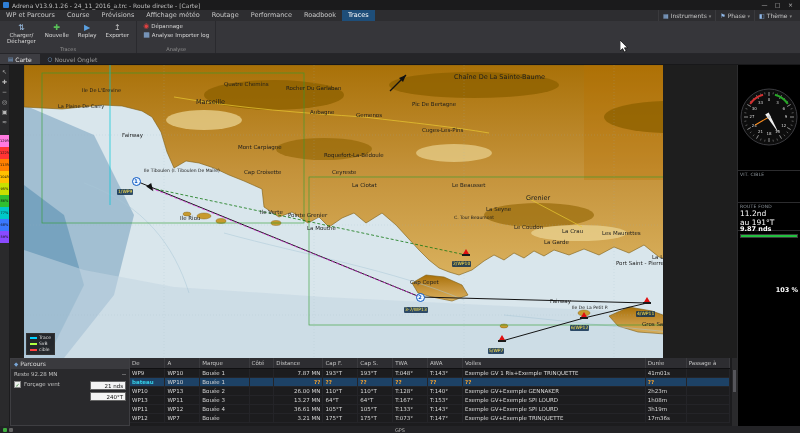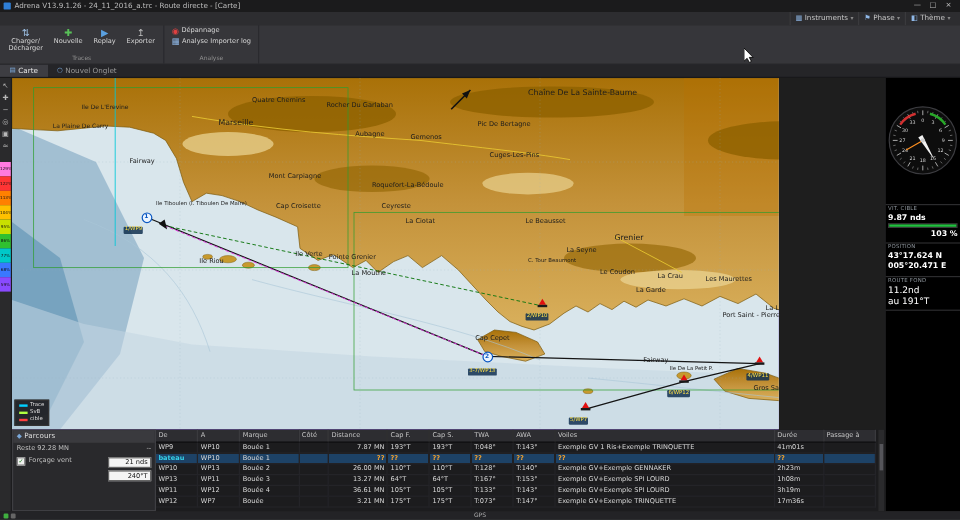--- a/index.html
+++ b/index.html
@@ -47,21 +47,21 @@
   .dtab .g{font-size:5.5px;color:#7aa7d8;}
 
   
   .lefttool{position:absolute;left:0;top:65px;width:10px;height:361px;background:#2a2a2c;
     border-right:1px solid #1c1c1e;display:flex;flex-direction:column;align-items:center;padding-top:2px;}
   .ltool-icon{width:9px;height:9px;font-size:6px;line-height:9px;color:#b8b8b8;text-align:center;margin-bottom:1px;}
   .scale{margin-top:8px;width:9px;}
   .scell{width:9px;height:12px;font-size:3.5px;color:#111;text-align:center;line-height:12px;overflow:hidden;}
 
   
-  .chart{position:absolute;left:10px;top:65px;width:639px;height:293px;background:#8b5cf6;overflow:hidden;}
+  .chart{position:absolute;left:24px;top:65px;width:639px;height:293px;background:#737373;overflow:hidden;}
   .chart svg{position:absolute;left:0;top:0;}
   .clabel{position:absolute;white-space:nowrap;color:#1c1c1c;}
   .tag{position:absolute;background:rgba(16,48,80,0.85);color:#ffe24a;font-size:4.5px;line-height:5.5px;
     padding:0 1px;white-space:nowrap;border-radius:1px;}
   .mcircle{position:absolute;width:9px;height:9px;margin:-4.5px 0 0 -4.5px;background:#eaf4ff;
     border:1.2px solid #0a57c2;border-radius:50%;color:#0a57c2;font-size:5px;font-weight:bold;
     text-align:center;line-height:6.5px;}
   .buoy{position:absolute;width:6px;height:7px;margin:-6px 0 0 -3px;}
   .buoy::before{content:'';position:absolute;left:0;top:0;border-left:3px solid transparent;
     border-right:3px solid transparent;border-bottom:5px solid #e01010;}
@@ -72,21 +72,21 @@
   .lrow{display:flex;align-items:center;gap:2px;}
   .lsw{width:7px;height:2px;display:inline-block;}
   .llab{font-size:4.5px;color:#ddd;line-height:6px;}
 
   
   .instr{position:absolute;left:737px;top:65px;width:63px;height:361px;background:#000;border-left:1px solid #2c2c2e;}
   .ibox{border-bottom:1px solid #2c2c2e;padding:1px 2px;}
   .ihead{font-size:4.5px;color:#8d949b;letter-spacing:.2px;}
   .iv-big{font-size:10px;font-weight:bold;color:#fff;line-height:11px;}
   .iv-mid{font-size:7.5px;color:#fff;line-height:9px;}
-  .iv-sm{font-size:6.5px;font-weight:bold;color:#fff;line-height:8px;}
+  .iv-sm{font-size:6.5px;font-weight:bold;color:#fff;line-height:8px;margin-top:48px;}
   .tbar{height:4px;background:#1c1c1c;border:1px solid #3a3a3a;margin:1px 0;}
   .tfill{height:100%;background:#22c040;}
   .tpc{text-align:right;}
   .cbox{padding:0;}
 
   
   .parcours{position:absolute;left:10px;top:358px;width:120px;height:68px;background:#29292c;border:1px solid #3e3e42;}
   .phead{height:10px;background:#3a3a3e;color:#ddd;font-size:6px;line-height:10px;padding:0 3px;
     display:flex;align-items:center;gap:2px;}
   .phead .g{color:#7aa7d8;font-size:5.5px;}
@@ -131,20 +131,30 @@
     <span class="appicon"></span>
     <span class="title">Adrena V13.9.1.26 - 24_11_2016_a.trc - Route directe - [Carte]</span>
     <span class="winbtns">
       <span>—</span>
       <span>□</span>
       <span>×</span>
     </span>
   </div>
 
   <div class="menubar">
+    <div id="menu-tabs">
+        <div class="mtab">WP et Parcours</div>
+        <div class="mtab">Course</div>
+        <div class="mtab">Prévisions</div>
+        <div class="mtab">Affichage météo</div>
+        <div class="mtab">Routage</div>
+        <div class="mtab">Performance</div>
+        <div class="mtab">Roadbook</div>
+        <div class="mtab active">Traces</div>
+      </div>
     <div id="menu-right">
         <div class="mright">
           <span class="g">▦</span>
           <span>Instruments</span>
           <span class="caret">▾</span>
         </div>
         <div class="mright">
           <span class="g">⚑</span>
           <span>Phase</span>
           <span class="caret">▾</span>
@@ -431,25 +441,20 @@
     </div>
     <div class="ibox" style="height:32px">
       <div class="ihead">VIT. CIBLE</div>
       <div class="iv-sm">9.87 nds</div>
       <div class="tbar">
           <div class="tfill" id="tfill" style="width: 100%;"></div>
         </div>
       <div class="iv-sm tpc">103 %</div>
     </div>
     <div class="ibox" style="height:28px">
-      <div class="ihead">POSITION</div>
-      <div class="iv-sm">43°17.624 N</div>
-      <div class="iv-sm">005°20.471 E</div>
-    </div>
-    <div class="ibox" style="height:28px">
       <div class="ihead">ROUTE FOND</div>
       <div class="iv-mid" style="font-weight:normal">11.2nd</div>
       <div class="iv-mid">au 191°T</div>
     </div>
   </div>
 
   <div class="parcours">
     <div class="phead">
       <span class="g">◆</span>
       <span>Parcours</span>

